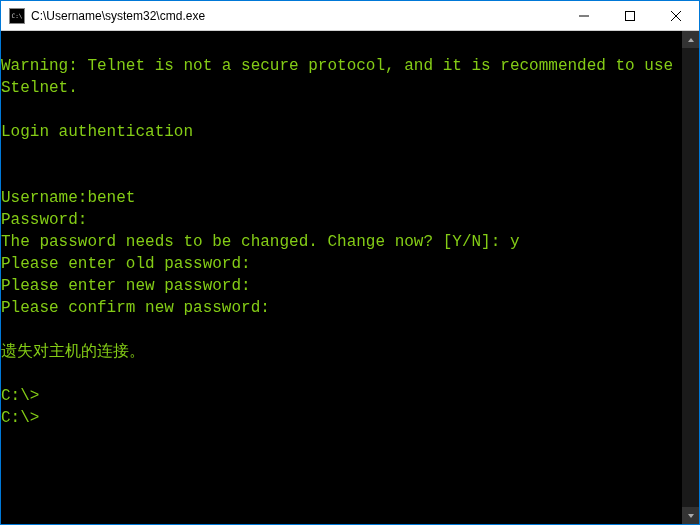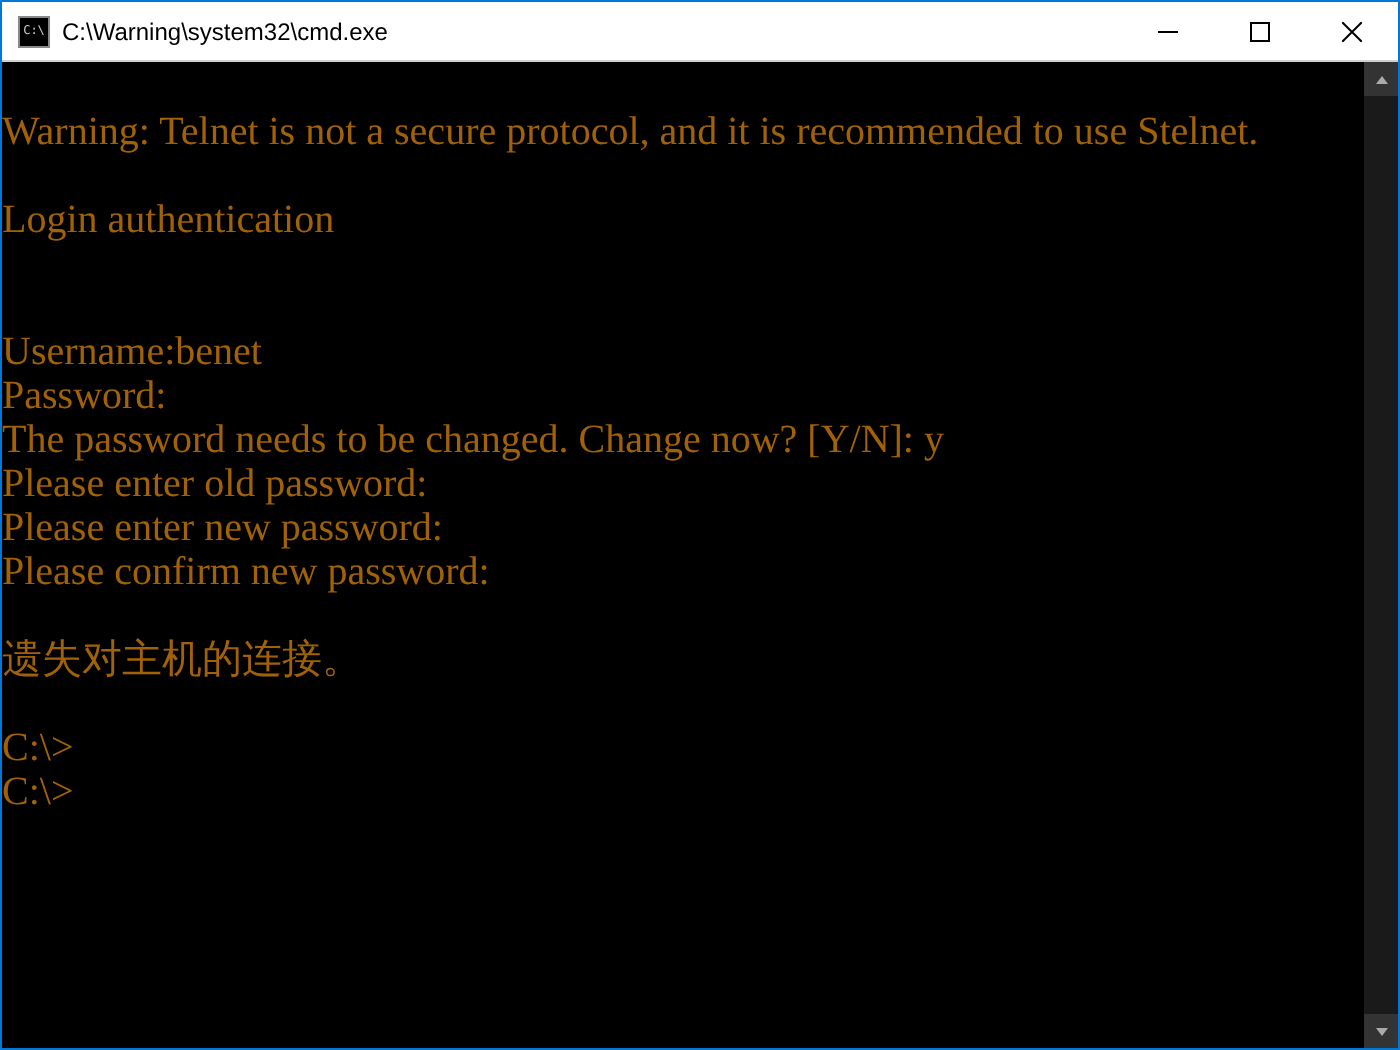--- a/index.html
+++ b/index.html
@@ -70,23 +70,23 @@
     .titlebar-btn svg { width: 10px; height: 10px; stroke: #000; stroke-width: 1; fill: none; }
     .client {
       flex: 1;
       display: flex;
       background: #000000;
       overflow: hidden;
     }
     .terminal {
       flex: 1;
       background: #000000;
-      color: #a16207;
-      font-family: Liberation Serif, serif;
-      font-size: 20px;
+      color: #84cc16;
+      font-family: Liberation Mono, monospace;
+      font-size: 16px;
       line-height: 22px;
       padding: 2px 0 0 0;
       white-space: pre-wrap;
       word-break: break-all;
       overflow: hidden;
     }
     .terminal .line { white-space: pre-wrap; }
     .scrollbar {
       width: 17px;
       background: #1a1a1a;
@@ -108,21 +108,21 @@
       background: #1a1a1a;
       position: relative;
     }
   </style>
 </head>
 <body>
 
 <div class="window">
   <div class="titlebar">
     <div class="titlebar-icon"></div>
-    <div class="titlebar-text">C:\Warning\system32\cmd.exe</div>
+    <div class="titlebar-text">C:\Username\system32\cmd.exe</div>
     <div class="titlebar-buttons">
       <div class="titlebar-btn">
         <svg viewBox="0 0 10 10">
             <line x1="0" y1="5" x2="10" y2="5"></line>
           </svg>
       </div>
       <div class="titlebar-btn">
         <svg viewBox="0 0 10 10">
             <rect x="0.5" y="0.5" width="9" height="9"></rect>
           </svg>

